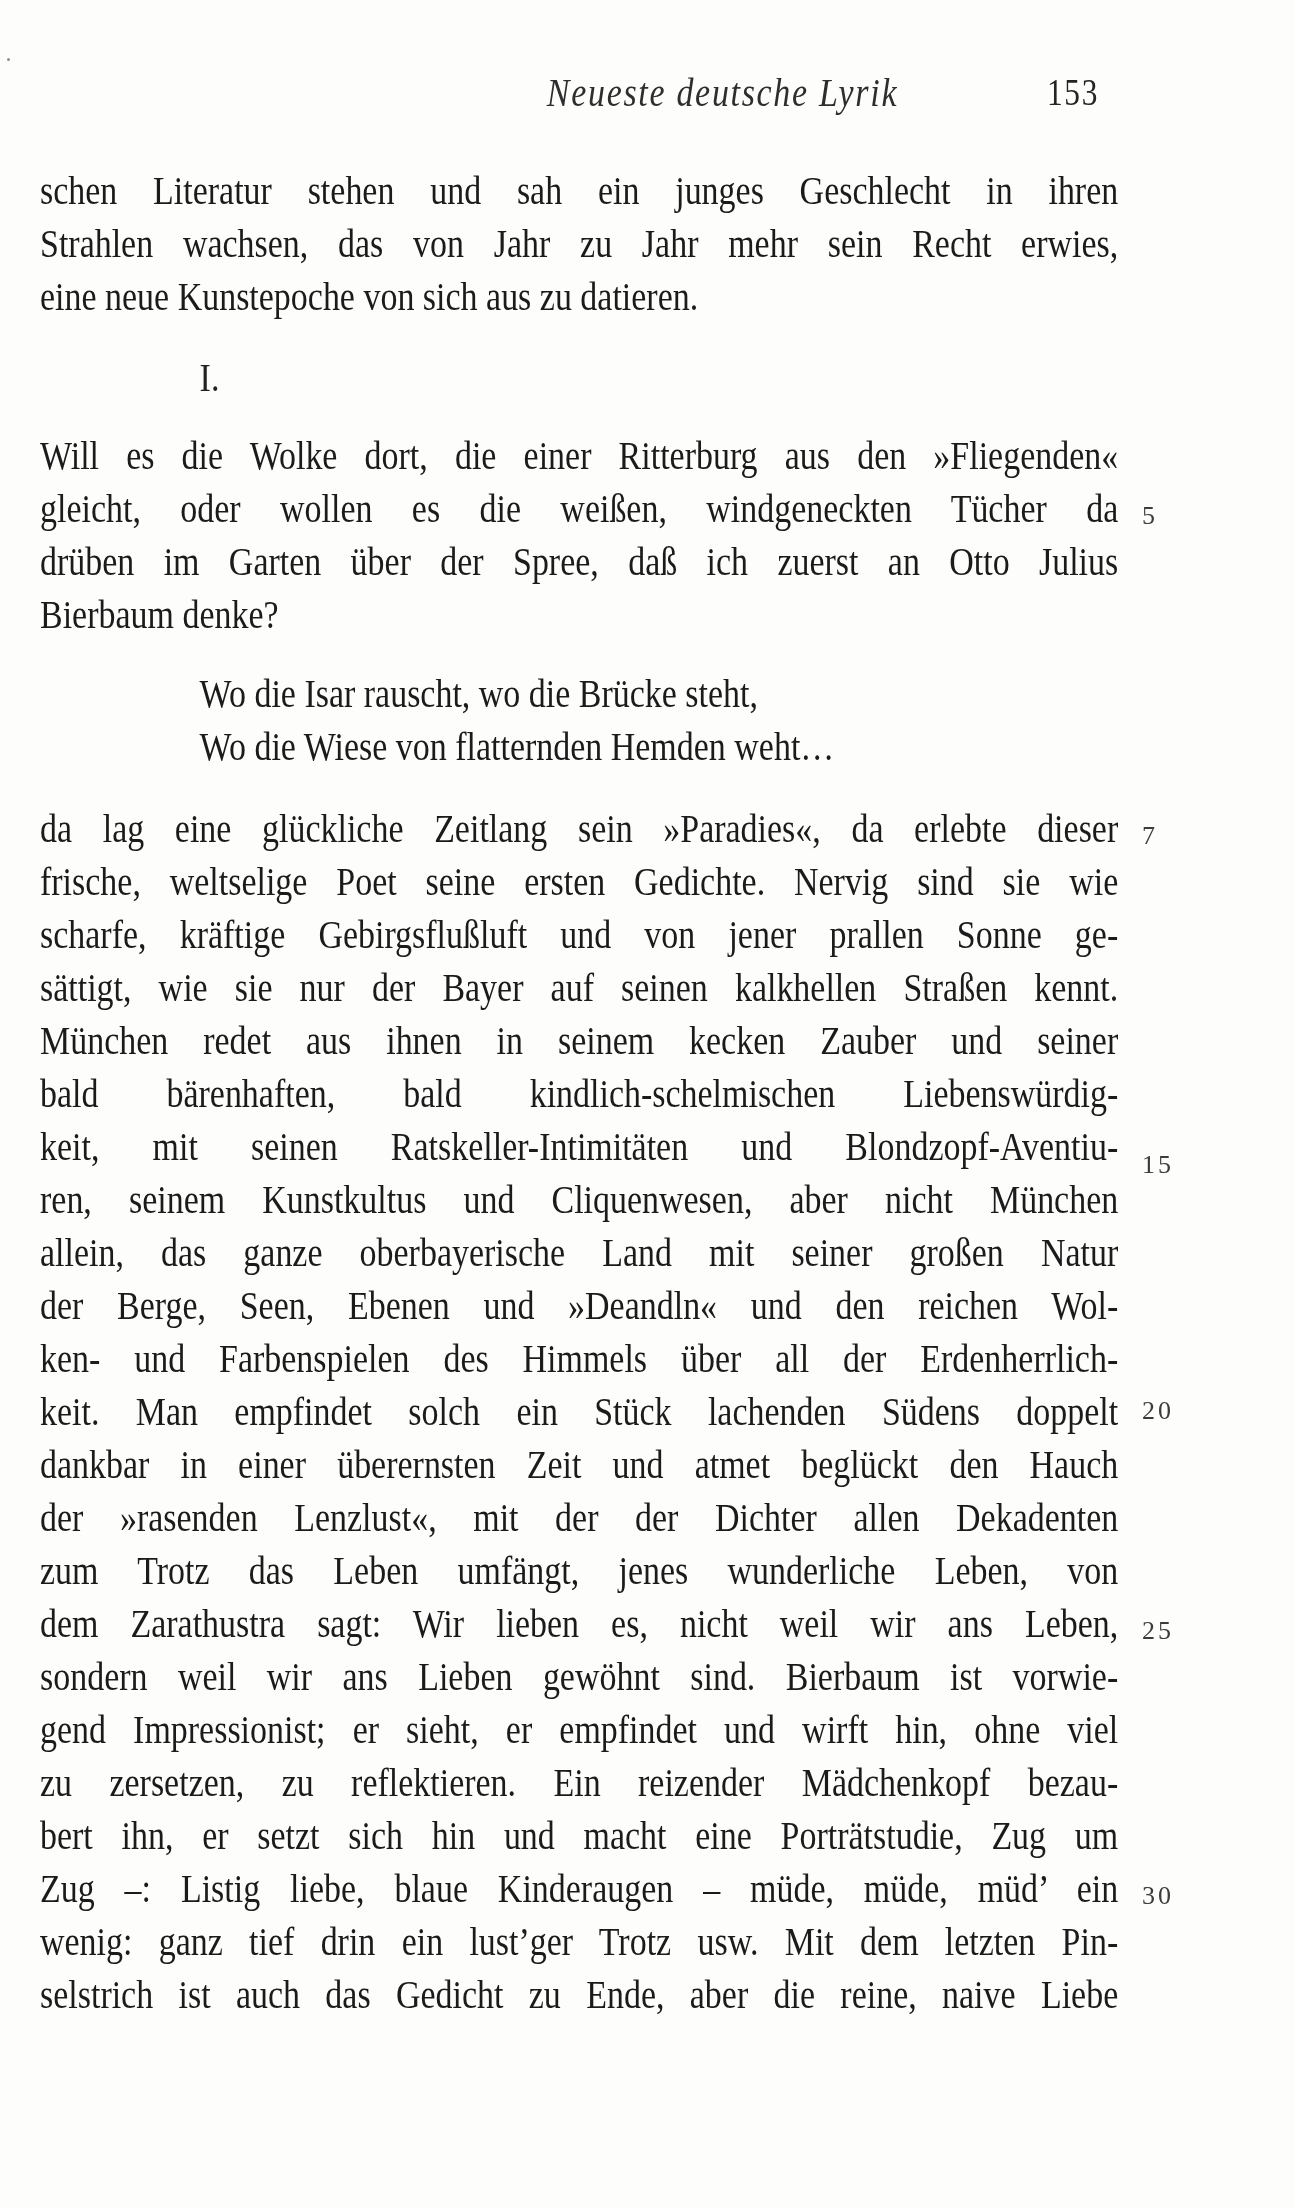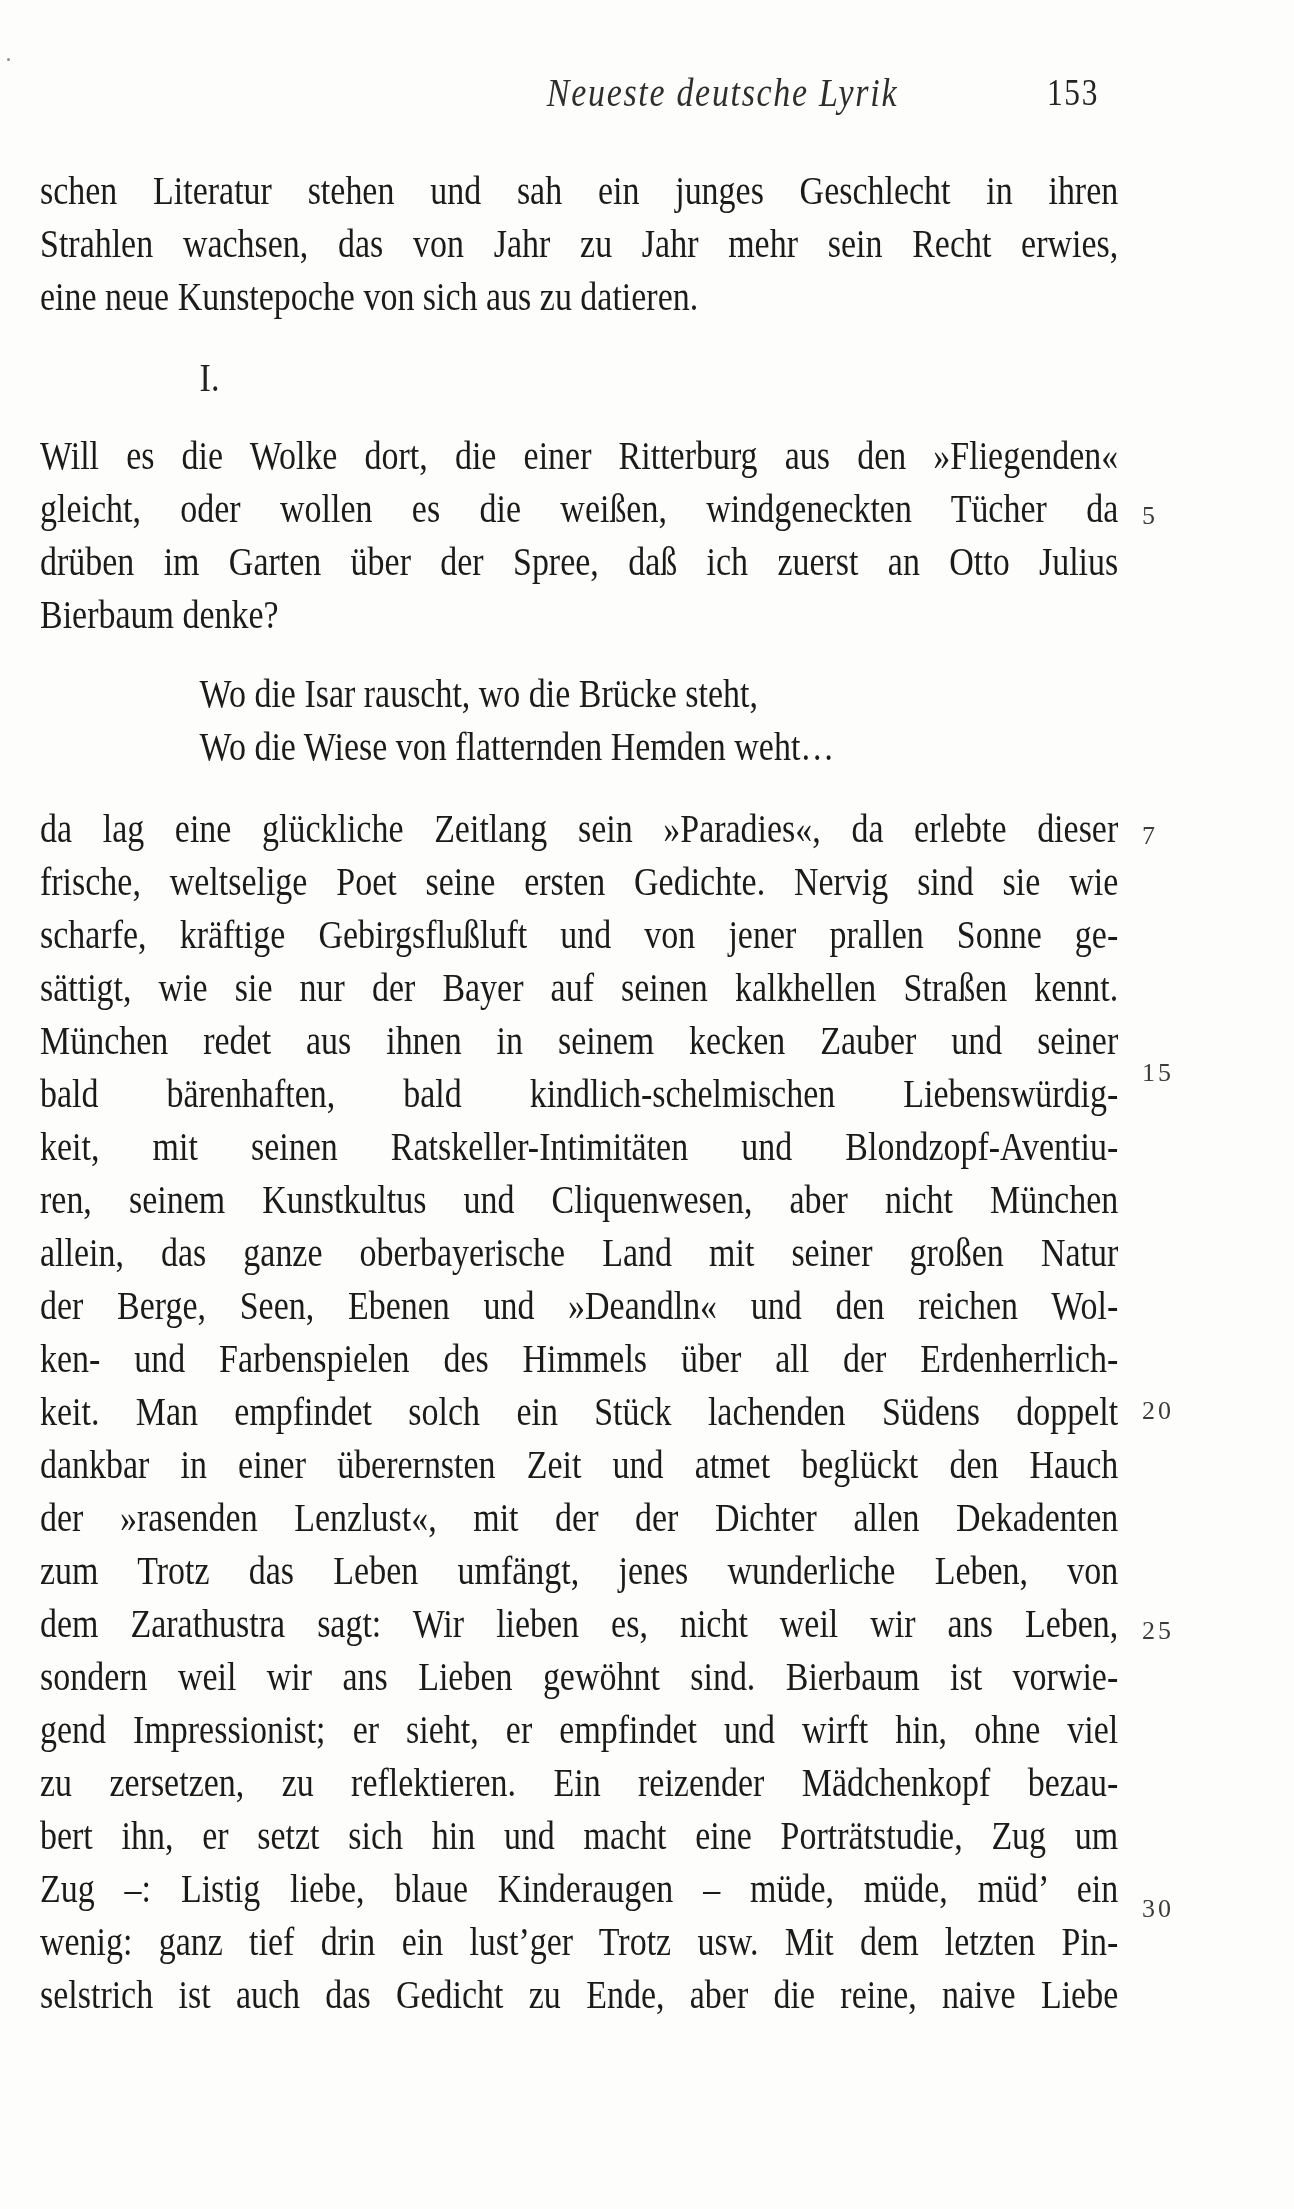--- a/index.html
+++ b/index.html
@@ -88,24 +88,24 @@
     position: absolute;
     left: 1142px;
     font-size: 26px;
     line-height: 26px;
     letter-spacing: 3px;
     color: #3c3c3c;
     font-family: "Liberation Serif", "DejaVu Serif", serif;
   }
   .ln5  { top: 503px; }
   .ln10 { top: 823px; }
-  .ln15 { top: 1060px; }
+  .ln15 { top: 1152px; }
   .ln20 { top: 1398px; }
   .ln25 { top: 1618px; }
-  .ln30 { top: 1883px; margin-top: 13px; }
+  .ln30 { top: 1883px; }
 
   .speck {
     position: absolute;
     left: 7px;
     top: 58px;
     width: 3px;
     height: 3px;
     border-radius: 50%;
     background: #8f8f8f;
   }

